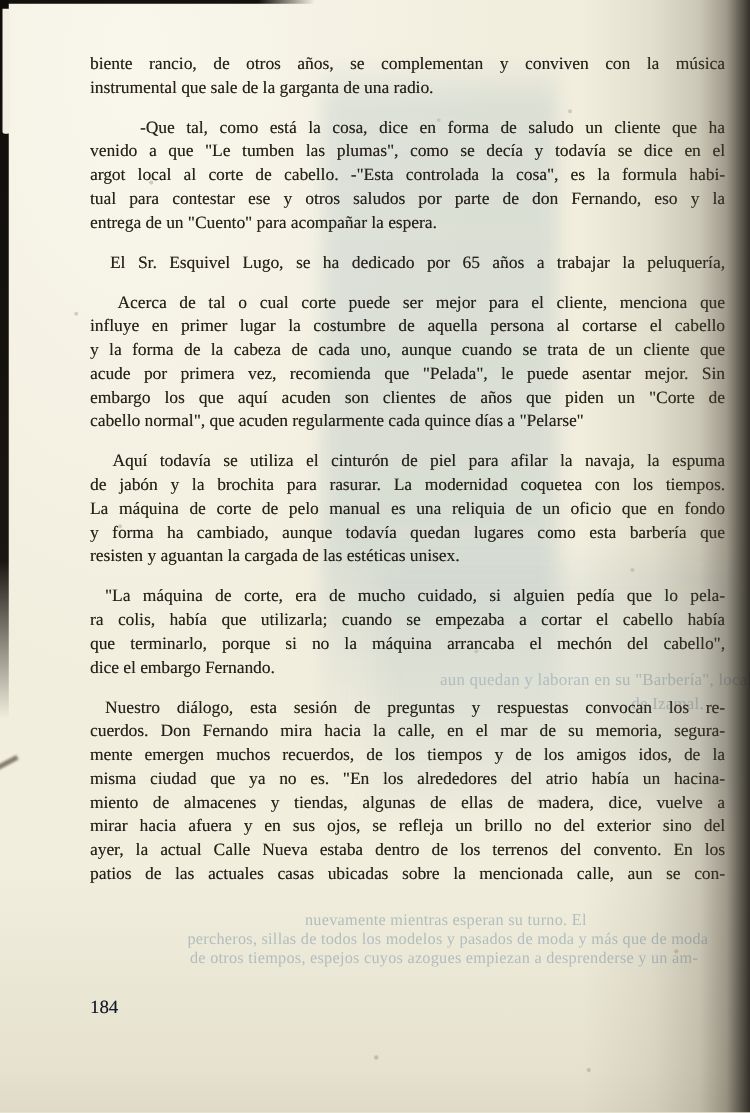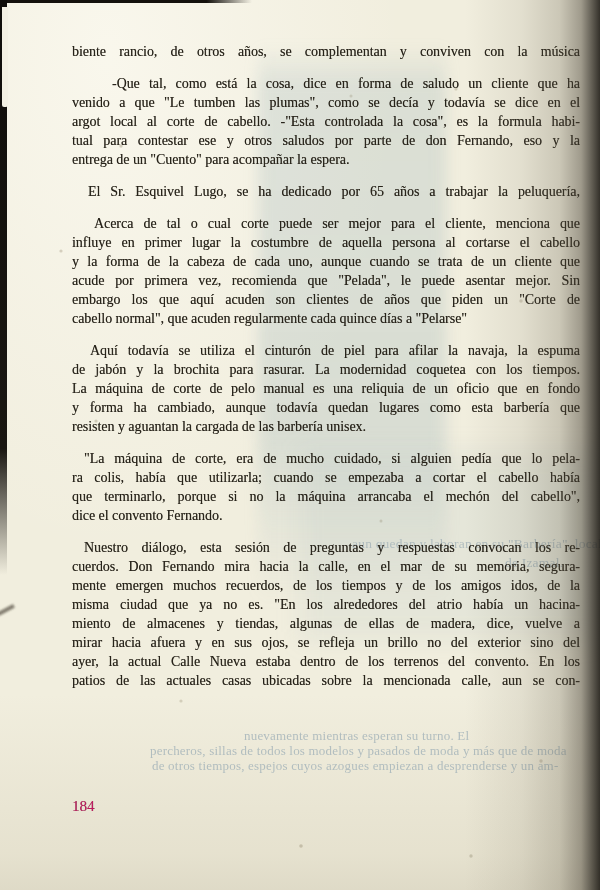--- a/index.html
+++ b/index.html
@@ -29,21 +29,21 @@
   
   #text-block{position:absolute;left:72px;top:42px;width:508px;z-index:3;
     font-size:13.9px;color:#262219;
     text-shadow:.2px 0 .45px rgba(42,36,28,.55);}
   .para{margin:0 0 13px 0;}
   .line{height:19px;line-height:19px;overflow:hidden;
     text-align:justify;text-align-last:justify;}
   .line.plain{text-align-last:left;}
 
   .page-number{position:absolute;left:72px;top:798px;z-index:3;
-    font-size:15px;color:#be185d;text-shadow:.2px 0 .4px rgba(42,36,28,.5);}
+    font-size:15px;color:#0f172a;text-shadow:.2px 0 .4px rgba(42,36,28,.5);}
 
   
   .specks{left:0;top:0;width:2px;height:2px;z-index:2;border-radius:50%;
     box-shadow:
       120px 145px 0 .7px rgba(135,124,96,.35), 455px 88px 0 .6px rgba(135,124,96,.3),
       520px 300px 0 .7px rgba(135,124,96,.3), 95px 420px 0 .6px rgba(135,124,96,.32),
       300px 845px 0 .8px rgba(135,124,96,.35), 430px 640px 0 .6px rgba(135,124,96,.3),
       540px 760px 0 .7px rgba(135,124,96,.3), 180px 700px 0 .6px rgba(135,124,96,.28),
       380px 520px 0 .5px rgba(135,124,96,.28), 60px 250px 0 .6px rgba(135,124,96,.3),
       505px 455px 0 .6px rgba(135,124,96,.28), 250px 320px 0 .5px rgba(135,124,96,.25),
@@ -75,20 +75,21 @@
     <div class="ghost" style="left: 505px; top: 555px; font-size: 13.5px;">de Izamal.</div>
     <div class="ghost" style="left: 212px; top: 728px; font-size: 13px; margin-left: 32px;">nuevamente mientras esperan su turno. El</div>
     <div class="ghost" style="left: 150px; top: 743px; font-size: 13px;">percheros, sillas de todos los modelos y pasados de moda y más que de moda</div>
     <div class="ghost" style="left: 152px; top: 758px; font-size: 13px;">de otros tiempos, espejos cuyos azogues empiezan a desprenderse y un am-</div>
   </div>
 <div class="layer specks"></div>
 
 <div id="text-block">
     <div class="para">
       <div class="line">biente rancio, de otros años,  se complementan y conviven con la música</div>
+      <div class="line plain">instrumental que sale de la garganta de una radio.</div>
     </div>
     <div class="para">
       <div class="line" style="text-indent: 40px;">-Que tal, como está la cosa, dice en forma de saludo un cliente que ha</div>
       <div class="line">venido a que "Le tumben las plumas", como se decía y todavía se dice en el</div>
       <div class="line">argot local al corte de cabello. -"Esta controlada la cosa", es la formula habi-</div>
       <div class="line">tual para contestar ese y otros saludos por parte de don Fernando, eso y la</div>
       <div class="line plain">entrega de un "Cuento" para acompañar la espera.</div>
     </div>
     <div class="para">
       <div class="line" style="text-indent: 16px;">El Sr. Esquivel Lugo, se ha dedicado por 65 años a trabajar la peluquería,</div>
@@ -99,27 +100,27 @@
       <div class="line">y la forma de la cabeza de cada uno, aunque cuando se trata de un cliente que</div>
       <div class="line">acude por primera vez,  recomienda que "Pelada", le puede asentar mejor. Sin</div>
       <div class="line">embargo los que aquí acuden son clientes de años que piden un "Corte de</div>
       <div class="line plain">cabello normal", que acuden regularmente cada quince días a "Pelarse"</div>
     </div>
     <div class="para">
       <div class="line" style="text-indent: 18px;">Aquí todavía se utiliza el cinturón de piel para afilar la navaja, la espuma</div>
       <div class="line">de jabón y la brochita para rasurar. La modernidad coquetea con los tiempos.</div>
       <div class="line">La máquina de corte de pelo manual es una reliquia de un oficio que en fondo</div>
       <div class="line">y forma ha cambiado, aunque todavía quedan lugares como esta barbería que</div>
-      <div class="line plain">resisten y aguantan la cargada de las barbería unisex.</div>
+      <div class="line plain">resisten y aguantan la cargada de las estéticas unisex.</div>
     </div>
     <div class="para">
       <div class="line" style="text-indent: 12px;">"La máquina de corte, era de mucho cuidado, si alguien pedía que lo pela-</div>
       <div class="line">ra colis, había que utilizarla; cuando se empezaba a cortar el cabello  había</div>
       <div class="line">que terminarlo, porque si no la máquina arrancaba el mechón del cabello",</div>
-      <div class="line plain">dice el convento Fernando.</div>
+      <div class="line plain">dice el embargo Fernando.</div>
     </div>
     <div class="para">
       <div class="line" style="text-indent: 12px;">Nuestro diálogo, esta sesión de preguntas y respuestas convocan los re-</div>
       <div class="line">cuerdos. Don Fernando mira hacia la calle, en el mar de su memoria, segura-</div>
       <div class="line">mente emergen muchos recuerdos, de los tiempos y de los amigos idos, de la</div>
       <div class="line">misma ciudad que ya no es. "En los alrededores del atrio había un hacina-</div>
       <div class="line">miento de almacenes y tiendas, algunas de ellas de madera, dice, vuelve a</div>
       <div class="line">mirar hacia afuera y en sus ojos, se refleja un brillo no del exterior sino del</div>
       <div class="line">ayer, la actual Calle Nueva estaba dentro de los terrenos del convento. En los</div>
       <div class="line">patios de las actuales casas ubicadas sobre la mencionada calle, aun se con-</div>

